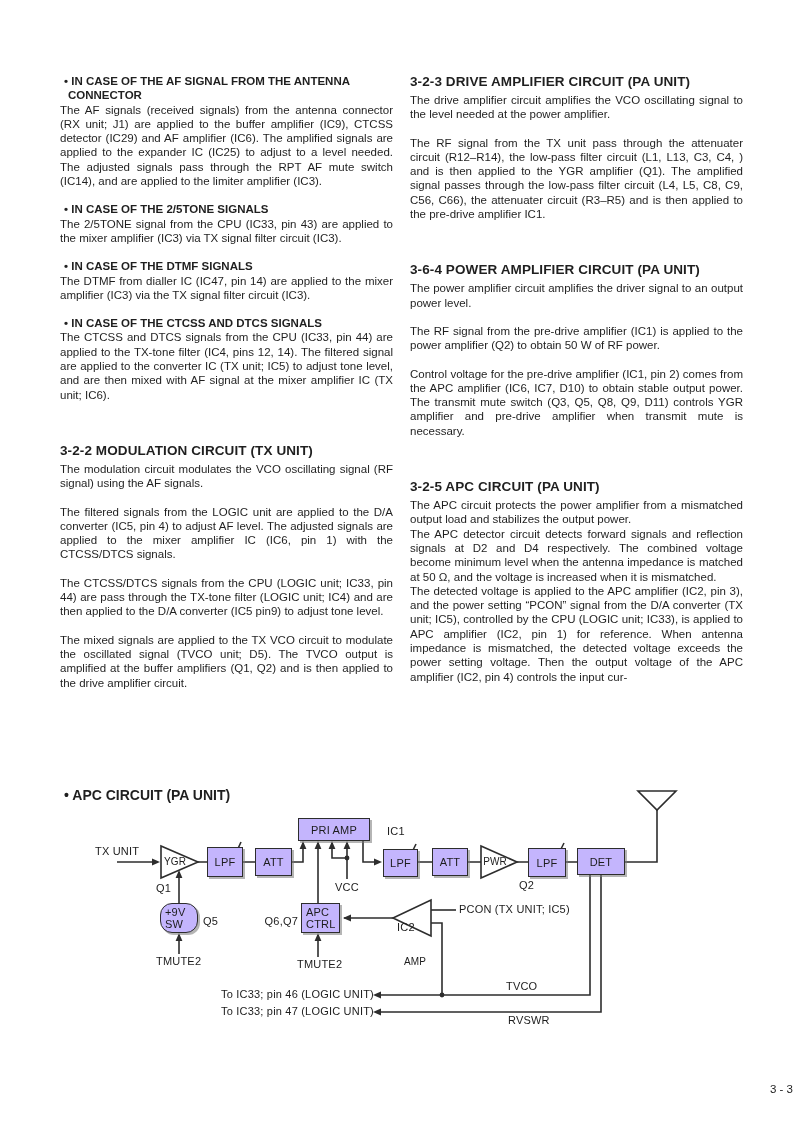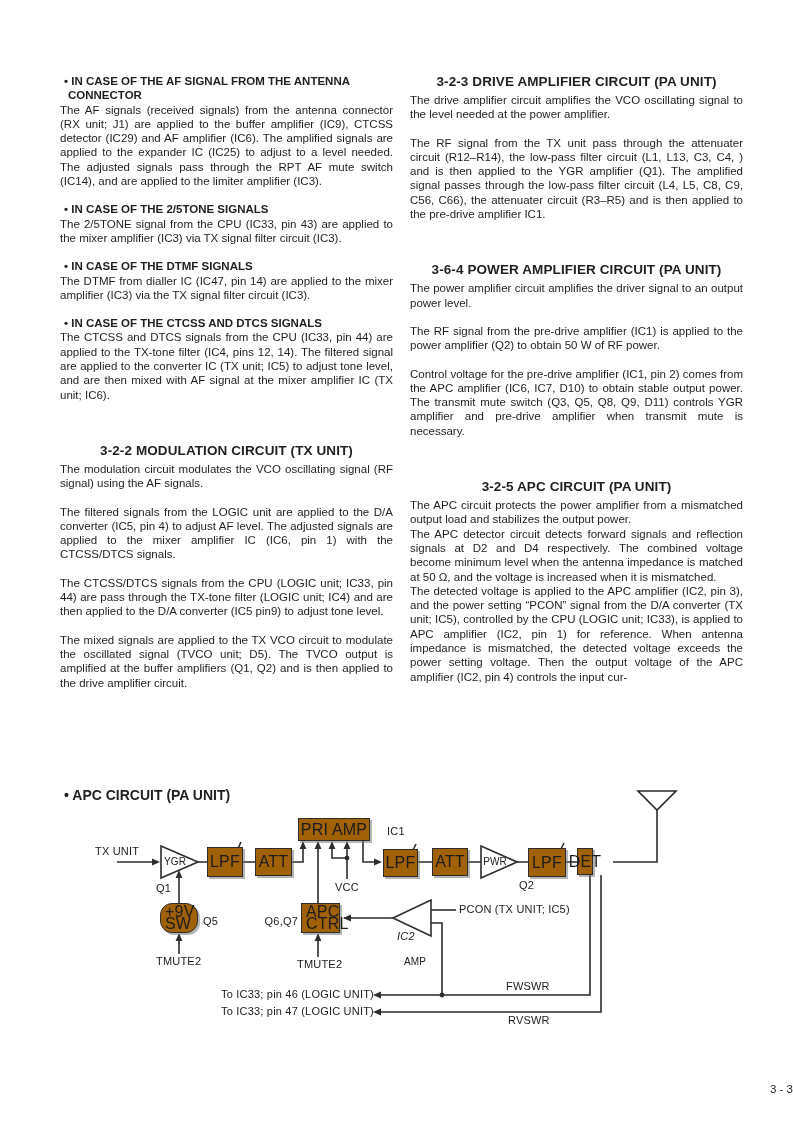--- a/index.html
+++ b/index.html
@@ -5,32 +5,32 @@
   html,body{margin:0;padding:0;background:#e8e8e8;}
   .page{
     position:relative;width:793px;height:1122px;background:#ffffff;
     font-family:"Liberation Sans","DejaVu Sans",sans-serif;color:#1f1f1f;
     margin:0 auto;overflow:hidden;
   }
   .col{position:absolute;top:74px;width:333px;font-size:11.5px;line-height:14.3px;text-align:justify;}
   .col-left{left:60px;}
   .col-right{left:410px;}
   .b-h{font-weight:bold;margin:14px 0 0 0;padding-left:8px;text-indent:-4px;text-align:left;}
-  .b-h2{font-weight:bold;font-size:13.5px;line-height:16px;margin:41px 0 3px 0;text-align:center;letter-spacing:.1px;}
+  .b-h2{font-weight:bold;font-size:13.5px;line-height:16px;margin:41px 0 3px 0;text-align:left;letter-spacing:.1px;}
   .b-p{margin:14px 0 0 0;}
   .b-p0{margin:0;}
   .first{margin-top:0;}
   
   .diagram{position:absolute;left:0;top:775px;width:793px;height:260px;}
   .dg-title{position:absolute;left:64px;top:12px;font-size:14px;font-weight:bold;}
   .dg-svg{position:absolute;left:0;top:0;}
   .dbox{
-    position:absolute;border:1.6px solid #2d2d2d;background:#a16207;
+    position:absolute;border:1.6px solid #2d2d2d;background:#c4b5fd;
     display:flex;align-items:center;justify-content:center;
-    font-size:16px;color:#1c1c1c;box-shadow:2px 2px 0 rgba(120,120,120,.55);
+    font-size:11px;color:#1c1c1c;box-shadow:2px 2px 0 rgba(120,120,120,.55);
     letter-spacing:.2px;box-sizing:border-box;
   }
   .dbox.twoline{flex-direction:column;justify-content:center;line-height:12px;align-items:flex-start;padding-left:4px;}
   .dlbl{position:absolute;font-size:11px;color:#1c1c1c;white-space:nowrap;letter-spacing:.2px;}
   .dlbl.ctr{text-align:center;}
   .dlbl.rgt{text-align:right;white-space:nowrap;}
   .tri-lbl{position:absolute;font-size:10px;color:#1c1c1c;text-align:center;letter-spacing:.1px;}
   .page-number{position:absolute;left:0;top:1083px;width:100%;text-align:right;font-size:11.5px;color:#222;}
 </style>
 </head>
@@ -136,21 +136,21 @@
       </div>
     <div class="dbox" style="left:383px;top:74px;width:35px;height:28px;">
         <span>LPF</span>
       </div>
     <div class="dbox" style="left:432px;top:73px;width:36px;height:28px;">
         <span>ATT</span>
       </div>
     <div class="dbox" style="left:528px;top:73px;width:38px;height:29px;">
         <span>LPF</span>
       </div>
-    <div class="dbox" style="left:577px;top:73px;width:16px;height:27px;">
+    <div class="dbox" style="left:577px;top:73px;width:48px;height:27px;">
         <span>DET</span>
       </div>
     <div class="dbox twoline" style="left:160px;top:128px;width:38px;height:30px;border-radius:12px;">
       <span>+9V</span>
       <span>SW</span>
     </div>
     <div class="dbox twoline" style="left:301px;top:128px;width:39px;height:30px;">
       <span>APC</span>
       <span>CTRL</span>
     </div>
@@ -161,22 +161,22 @@
 
     <div class="dlbl" style="left:95px;top:70px;">TX UNIT</div>
     <div class="dlbl" style="left:156px;top:107px;">Q1</div>
     <div class="dlbl" style="left:387px;top:50px;">IC1</div>
     <div class="dlbl ctr" style="left:333px;top:106px;width:28px;">VCC</div>
     <div class="dlbl" style="left:203px;top:140px;">Q5</div>
     <div class="dlbl rgt" style="left:262px;top:140px;width:36px;">Q6,Q7</div>
     <div class="dlbl" style="left:156px;top:180px;">TMUTE2</div>
     <div class="dlbl" style="left:297px;top:183px;">TMUTE2</div>
     <div class="dlbl" style="left:491px;top:104px;padding-left:28px;">Q2</div>
-    <div class="dlbl" style="left:397px;top:155px;font-style:italic;">IC2</div>
+    <div class="dlbl" style="left:397px;top:146px;">IC2</div>
     <div class="dlbl" style="left:459px;top:128px;">PCON (TX UNIT; IC5)</div>
-    <div class="dlbl" style="left:506px;top:205px;">FWSWR</div>
+    <div class="dlbl" style="left:506px;top:205px;">TVCO</div>
     <div class="dlbl" style="left:508px;top:239px;">RVSWR</div>
     <div class="dlbl rgt" style="left:221px;top:213px;width:151px;">To IC33; pin 46 (LOGIC UNIT)</div>
     <div class="dlbl rgt" style="left:221px;top:230px;width:151px;">To IC33; pin 47 (LOGIC UNIT)</div>
   </div>
 
   <div class="page-number">3 - 3</div>
 </div>
 
 </body></html>

